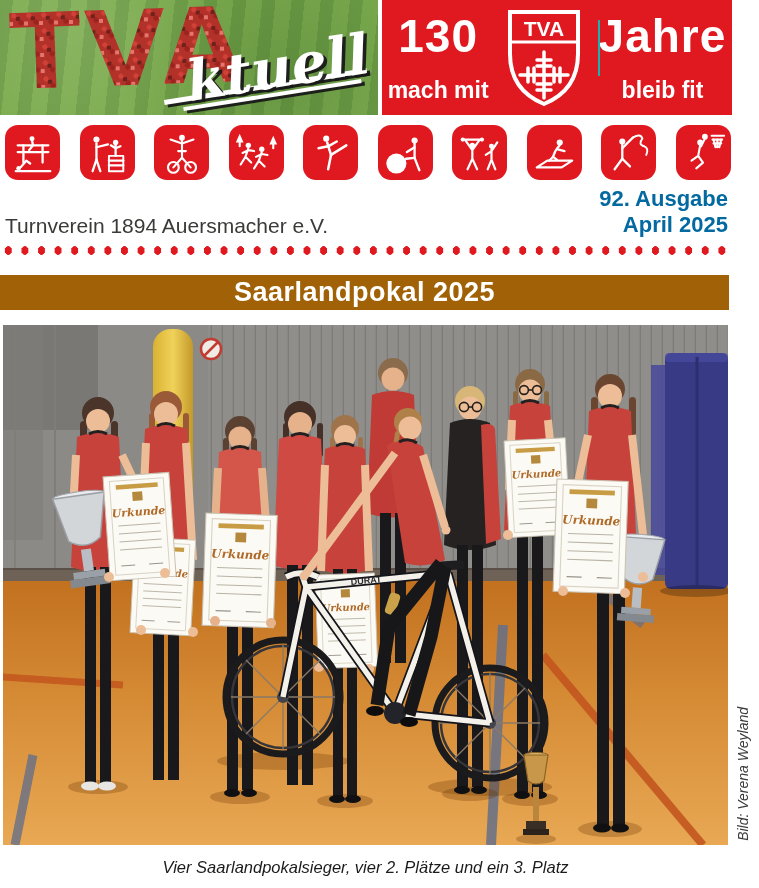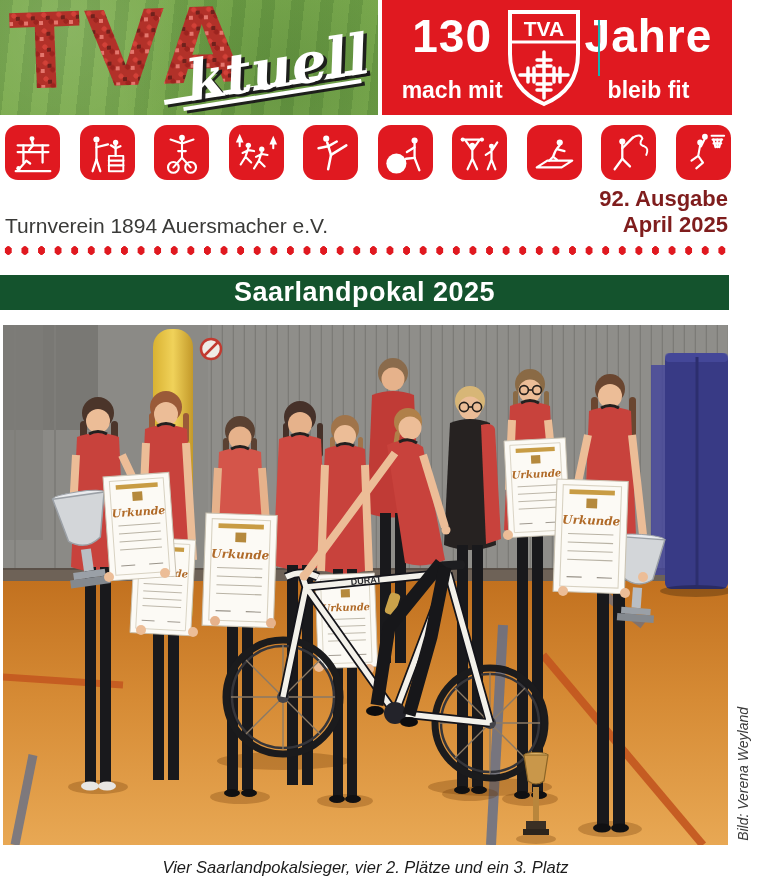--- a/index.html
+++ b/index.html
@@ -31,44 +31,44 @@
   .ktuell{position:absolute;right:8px;bottom:20px;
     font-family:"DejaVu Serif",serif;font-style:italic;font-weight:bold;
     font-size:56px;line-height:56px;color:#ffffff;
     text-shadow:3px 3px 0 rgba(25,25,25,.95);transform:rotate(-9deg);z-index:2;}
   .swoosh{position:absolute;right:10px;bottom:26px;width:205px;height:5px;background:#fff;
     box-shadow:3px 3px 0 rgba(25,25,25,.95);transform:rotate(-9deg);z-index:1;}
   .swoosh:after{content:"";position:absolute;left:18px;top:10px;width:180px;height:4px;
     background:#fff;box-shadow:3px 3px 0 rgba(25,25,25,.95);}
 
   .anni-box{position:relative;width:350px;height:115px;margin-left:4px;background:#e01920;
-    display:flex;align-items:center;justify-content:center;color:#fff;}
+    display:flex;align-items:center;justify-content:center;gap:14px;color:#fff;}
   .anni-col{display:flex;flex-direction:column;align-items:center;line-height:1;}
   .anni-big{font-size:46px;font-weight:bold;letter-spacing:1px;}
   .anni-sub{font-size:23px;font-weight:bold;margin-top:20px;}
   .teal-line{position:absolute;left:216px;top:20px;width:2px;height:56px;background:#18b2b0;}
 
   
   .icons-row{display:flex;justify-content:space-between;margin:10px 28px 0 5px;width:726px;}
   .tile{width:55px;height:55px;border-radius:13px;background:#e01920;
     display:flex;align-items:center;justify-content:center;}
   .tile svg{display:block;}
   .tile *{stroke-linecap:round;stroke-linejoin:round;}
 
   
   .address-row{display:flex;justify-content:space-between;align-items:flex-end;
     margin-top:6px;padding:0 31px 0 5px;}
   .club{font-size:21px;line-height:1.22;color:#3a3a38;}
-  .issue{font-size:22px;line-height:1.2;font-weight:bold;color:#7f1d1d;text-align:right;}
+  .issue{font-size:22px;line-height:1.2;font-weight:bold;color:#0369a1;text-align:right;}
 
   .dots{margin-top:7px;margin-left:0;width:733px;height:9px;
     background:radial-gradient(ellipse 3.6px 4.3px at center,#e01920 96%,transparent) left center / 16.6px 9px repeat-x;}
 
   
-  .banner{margin-top:20px;width:729px;height:35px;background:#14532d;
+  .banner{margin-top:20px;width:729px;height:35px;background:#a16207;
     color:#fff;font-weight:bold;font-size:27px;line-height:35px;text-align:center;
     letter-spacing:.5px;}
 
   
   .photo-row{display:flex;margin-top:15px;}
   .scene{margin-left:3px;display:block;}
   .credit-col{position:relative;width:31px;}
   .credit{position:absolute;bottom:4px;left:7px;writing-mode:vertical-rl;
     transform:rotate(180deg);font-style:italic;font-size:14px;color:#3c3c3c;white-space:nowrap;}
 

